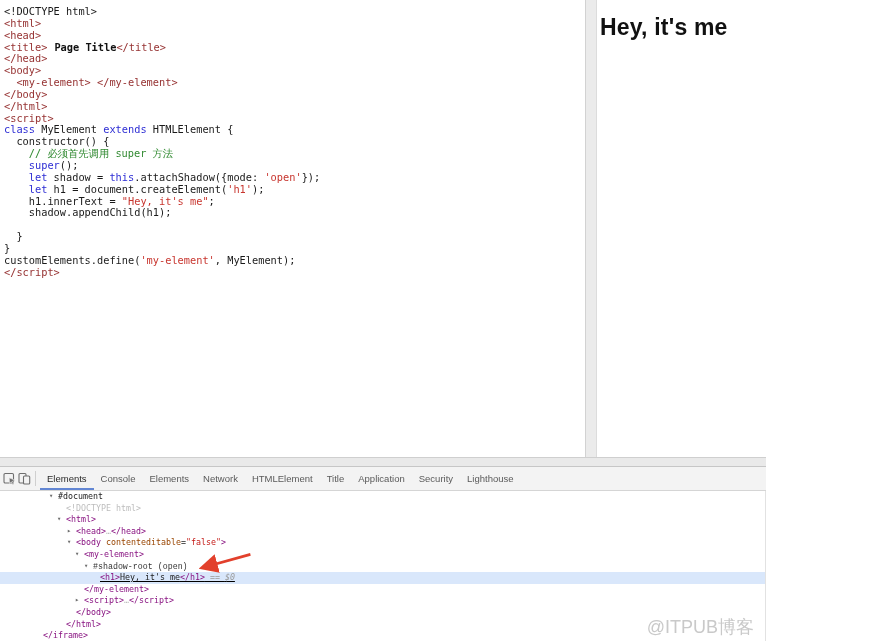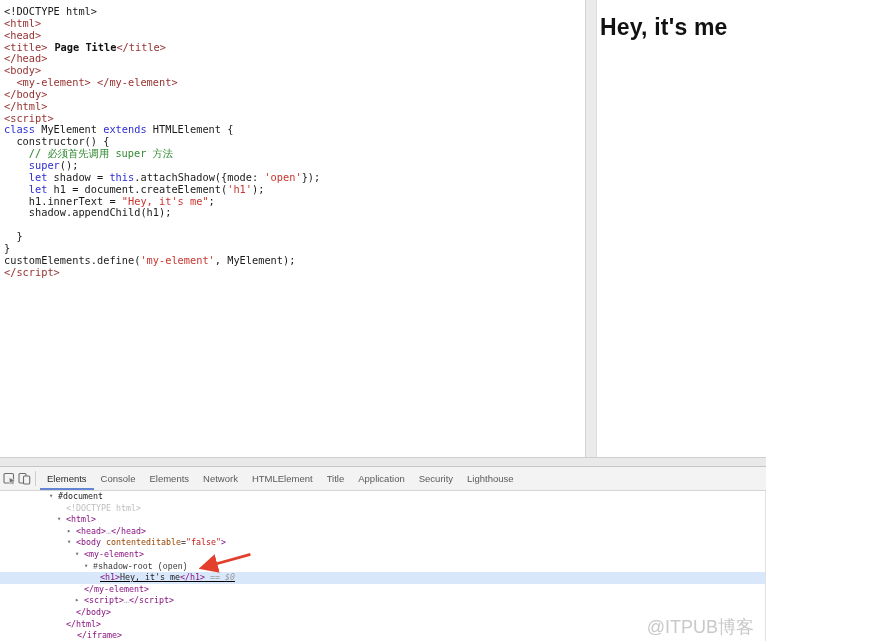--- a/index.html
+++ b/index.html
@@ -114,21 +114,21 @@
         <div class="trow" style="padding-left: 66px;"><span class="tgl" style="left: 57px;">▾</span><span class="tk-tag">&lt;html&gt;</span></div>
         <div class="trow" style="padding-left: 76px;"><span class="tgl" style="left: 67px;">▸</span><span class="tk-tag">&lt;head&gt;</span><span class="tk-gray">…</span><span class="tk-tag">&lt;/head&gt;</span></div>
         <div class="trow" style="padding-left: 76px;"><span class="tgl" style="left: 67px;">▾</span><span class="tk-tag">&lt;body</span><span class="tk-plain"> </span><span class="tk-attr">contenteditable</span><span class="tk-plain">=</span><span class="tk-val">"false"</span><span class="tk-tag">&gt;</span></div>
         <div class="trow" style="padding-left: 84px;"><span class="tgl" style="left: 75px;">▾</span><span class="tk-tag">&lt;my-element&gt;</span></div>
         <div class="trow" style="padding-left: 93px;"><span class="tgl" style="left: 84px;">▾</span><span class="tk-shadow">#shadow-root (open)</span></div>
         <div class="trow selrow" style="padding-left: 100px;"><span class="tk-tag">&lt;h1&gt;</span><span class="tk-plain">Hey, it's me</span><span class="tk-tag">&lt;/h1&gt;</span><span class="tk-eq"> == </span><span class="tk-dollar">$0</span></div>
         <div class="trow" style="padding-left: 84px;"><span class="tk-tag">&lt;/my-element&gt;</span></div>
         <div class="trow" style="padding-left: 84px;"><span class="tgl" style="left: 75px;">▸</span><span class="tk-tag">&lt;script&gt;</span><span class="tk-gray">…</span><span class="tk-tag">&lt;/script&gt;</span></div>
         <div class="trow" style="padding-left: 76px;"><span class="tk-tag">&lt;/body&gt;</span></div>
         <div class="trow" style="padding-left: 66px;"><span class="tk-tag">&lt;/html&gt;</span></div>
-        <div class="trow" style="padding-left: 77px;"><span class="tk-tag">&lt;/iframe&gt;</span></div>
+        <div class="trow" style="padding-left: 43px;"><span class="tk-tag">&lt;/iframe&gt;</span></div>
         <svg class="anno-arrow" width="889" height="150" viewBox="0 0 889 150">
         <defs>
           <marker id="ah" markerWidth="7" markerHeight="7" refX="5" refY="3.5" orient="auto">
             <path d="M0,0 L7,3.5 L0,7 Z" fill="#e2402c"></path>
           </marker>
         </defs>
         <line x1="291" y1="61" x2="237" y2="76" stroke="#e2402c" stroke-width="3.2" marker-end="url(#ah)"></line>
       </svg>
       <div class="watermark">@ITPUB博客</div>
     </div>

